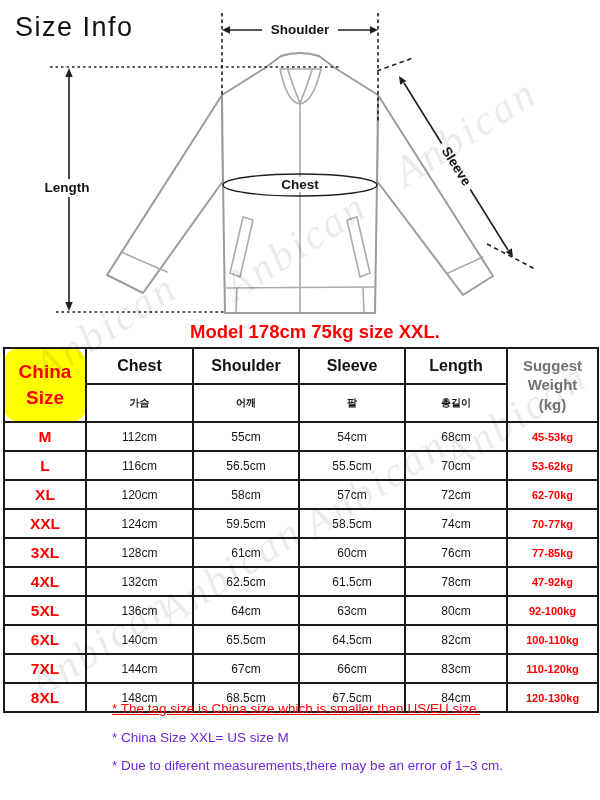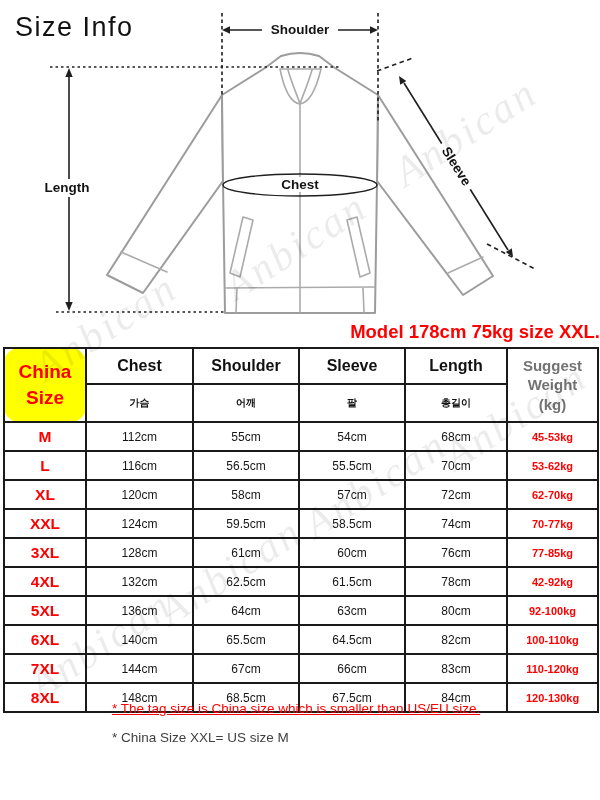--- a/index.html
+++ b/index.html
@@ -1,39 +1,39 @@
 <!DOCTYPE html>
 <html><head>
 <meta charset="utf-8">
 <style>
   html,body{margin:0;padding:0;background:#fff;}
   .page{position:relative;width:600px;height:800px;background:#fff;overflow:hidden;
         font-family:"Liberation Sans",sans-serif;}
   .title{position:absolute;left:15px;top:12px;font-size:27px;letter-spacing:1.5px;
          color:#111;font-weight:400;}
   .diagram{position:absolute;left:0;top:0;width:600px;height:345px;}
-  .model-note{position:absolute;left:190px;top:321px;width:410px;text-align:right;
+  .model-note{position:absolute;left:190px;top:321px;width:410px;text-align:left;
               color:#ff0000;font-weight:bold;font-size:18.5px;}
   .watermark{position:absolute;z-index:6;pointer-events:none;white-space:nowrap;
              font:italic 42px "Liberation Serif",serif;letter-spacing:3px;
              color:rgba(0,0,0,0.08);transform:rotate(-33deg);}
   .size-table{position:absolute;left:3px;top:347px;border-collapse:collapse;
               table-layout:fixed;width:594px;z-index:3;}
   .size-table th,.size-table td{border:2px solid #1a1a1a;text-align:center;
               vertical-align:middle;padding:0;overflow:hidden;background:transparent;}
   .size-table .h-en{font-size:16px;font-weight:bold;color:#111;height:34px;}
   .size-table .h-ko{font-size:10px;font-weight:bold;color:#111;height:36px;}
   .size-table .china{background:#ffff00;color:#ff0000;font-size:19px;
               font-weight:bold;line-height:1.35;border-radius:15px;}
   .size-table .suggest{color:#737373;font-size:15px;font-weight:bold;line-height:1.3;}
   .size-table td{font-size:12px;color:#161616;height:27px;}
   .size-table .c-size{color:#ff0000;font-weight:bold;font-size:15.5px;}
   .size-table .c-weight{color:#ff0000;font-weight:bold;font-size:11px;}
   .notes{position:absolute;left:112px;top:700px;z-index:3;}
-  .notes p{margin:0 0 11px 0;font-size:13.5px;line-height:17.5px;color:#404040;}
+  .notes p{margin:0 0 11px 0;font-size:13.5px;line-height:17.5px;color:#6d28d9;}
   .notes p.red{color:#ff0000;text-decoration:underline;}
   .ann-text{font-family:"Liberation Sans",sans-serif;font-size:13.5px;
             font-weight:bold;fill:#141414;}
 </style>
 </head>
 <body>
 
 <div class="page">
 
   <div class="title">Size Info</div>
@@ -172,21 +172,21 @@
       <td>60cm</td>
       <td>76cm</td>
       <td class="c-weight">77-85kg</td>
     </tr>
     <tr>
       <td class="c-size">4XL</td>
       <td>132cm</td>
       <td>62.5cm</td>
       <td>61.5cm</td>
       <td>78cm</td>
-      <td class="c-weight">42-92kg</td>
+      <td class="c-weight">47-92kg</td>
     </tr>
     <tr>
       <td class="c-size">5XL</td>
       <td>136cm</td>
       <td>64cm</td>
       <td>63cm</td>
       <td>80cm</td>
       <td class="c-weight">92-100kg</td>
     </tr>
     <tr>
@@ -212,15 +212,16 @@
       <td>67.5cm</td>
       <td>84cm</td>
       <td class="c-weight">120-130kg</td>
     </tr>
   </tbody>
     </table>
 
   <div class="notes">
     <p class="red">* The tag size is China size which is smaller than US/EU size.</p>
     <p>* China Size XXL= US size M</p>
+    <p>* Due to diferent measurements,there may be an error of 1–3 cm.</p>
   </div>
 
 </div>
 
 </body></html>

